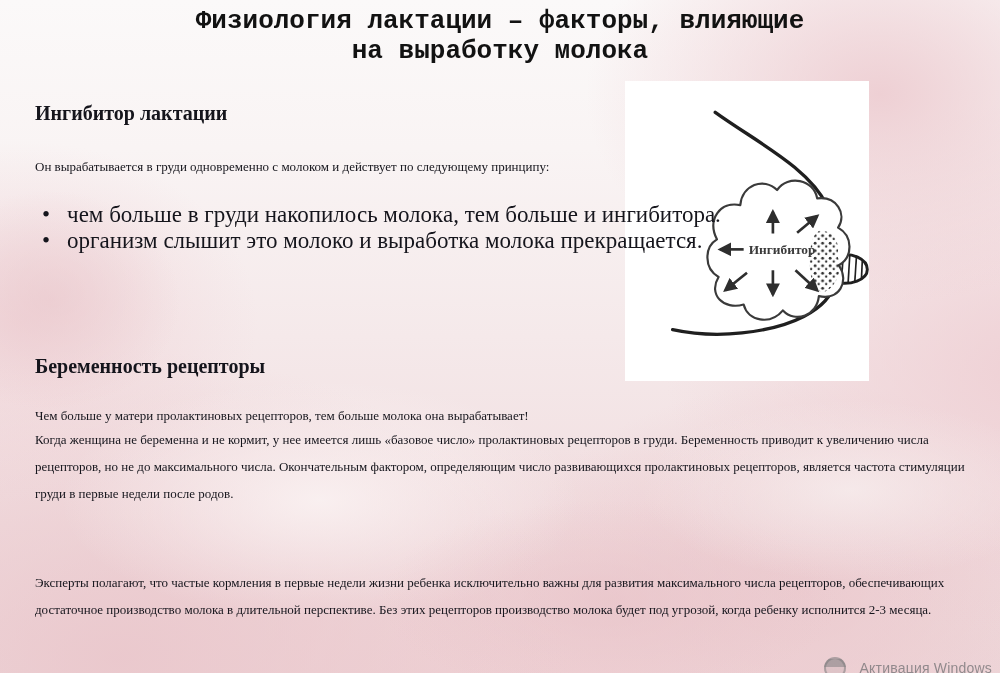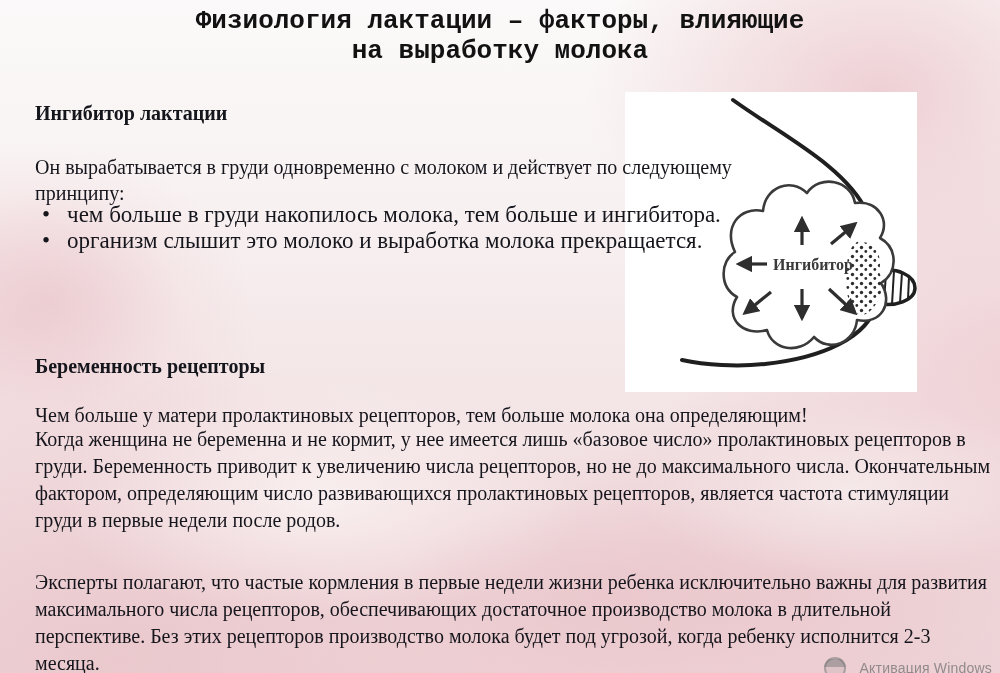--- a/index.html
+++ b/index.html
@@ -29,30 +29,30 @@
     background:radial-gradient(closest-side, rgba(247,238,238,.8), rgba(247,238,238,0)); }
 
   .title {
     position:absolute; top:6px; left:180px; width:640px;
     text-align:center; font-weight:bold; font-size:26px; line-height:30px;
     color:#121212;
     font-family:Liberation Mono, monospace;
   }
 
   .image-box {
-    position:absolute; left:625px; top:92px; width:292px; height:300px;
+    position:absolute; left:625px; top:81px; width:244px; height:300px;
     background:#ffffff; z-index:1;
   }
   .image-box svg { display:block; width:100%; height:100%; }
 
   .content { position:absolute; left:35px; top:0; width:960px; z-index:2; color:#15151c; }
   .content .h {
     position:absolute; left:0; font-weight:bold; font-size:20px; white-space:nowrap;
   }
-  .content .p { position:absolute; left:0; font-size:20px; line-height:26px; }
+  .content .p { position:absolute; left:0; font-size:13px; line-height:26px; }
   .upper { width:700px; }
   .lower { width:958px; line-height:27px !important; }
   .bullets { position:absolute; left:0; top:202px; width:700px; font-size:23px; line-height:25.5px; }
   .bullet::before { content:"\2022"; padding:0 17px 0 7px; }
 
   .watermark {
     position:absolute; right:8px; bottom:-6px; z-index:3;
     display:flex; align-items:center; gap:14px;
     color:rgba(110,110,112,.72);
     font-family:"Liberation Sans","DejaVu Sans",sans-serif;
@@ -123,21 +123,21 @@
 
     <div class="p upper" style="top:154px">Он вырабатывается в груди одновременно с молоком и действует по следующему принципу:</div>
 
     <div class="bullets">
       <div class="bullet">чем больше в груди накопилось молока, тем больше и ингибитора.</div>
       <div class="bullet">организм слышит это молоко и выработка молока прекращается.</div>
     </div>
 
     <div class="h" style="top:355px">Беременность рецепторы</div>
 
-    <div class="p lower" style="top:402px">Чем больше у матери пролактиновых рецепторов, тем больше молока  она определяющим!</div>
+    <div class="p lower" style="top:402px">Чем больше у матери пролактиновых рецепторов, тем больше молока  она вырабатывает!</div>
 
     <div class="p lower" style="top:426px">Когда женщина не беременна и не кормит, у нее имеется лишь «базовое число» пролактиновых рецепторов в груди. Беременность приводит к увеличению числа рецепторов, но не до максимального числа. Окончательным фактором, определяющим число развивающихся пролактиновых рецепторов, является частота стимуляции груди в первые недели после родов.</div>
 
     <div class="p lower" style="top:569px">Эксперты полагают, что частые кормления в первые недели жизни ребенка исключительно важны для развития максимального числа рецепторов, обеспечивающих достаточное производство молока в длительной перспективе. Без этих рецепторов производство молока будет под угрозой, когда ребенку исполнится 2-3 месяца.</div>
   </div>
 
   <div class="watermark">
     <div class="wm-icon"></div>
     <div class="wm-text">Активация Windows</div>
   </div>

